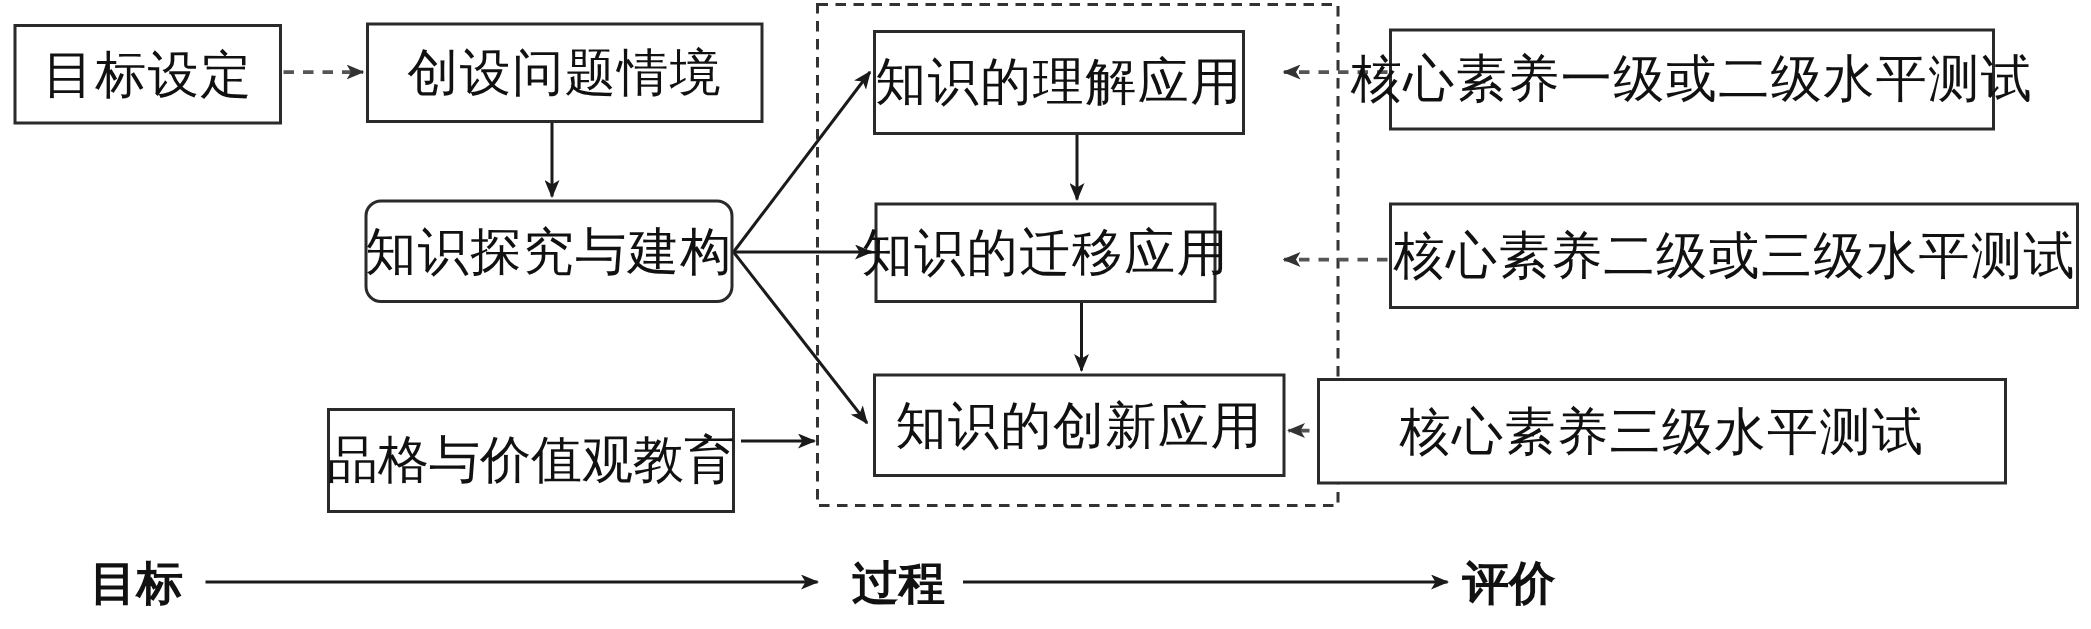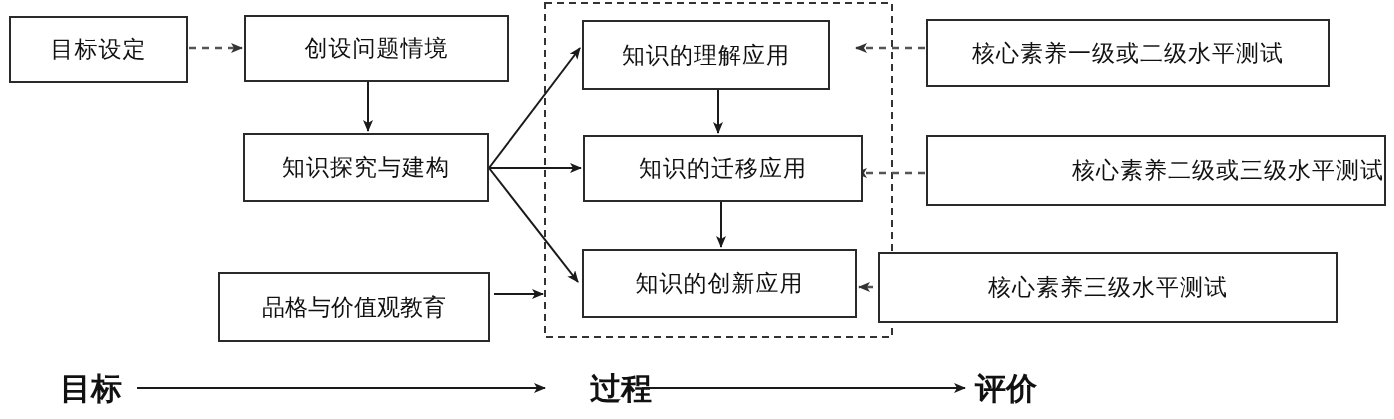--- a/index.html
+++ b/index.html
@@ -1,21 +1,21 @@
 <!DOCTYPE html>
 <html><head>
 <meta charset="utf-8">
 <style>
   html, body { margin: 0; padding: 0; background: #ffffff; }
   body { width: 1394px; height: 419px; position: relative; overflow: hidden;
          font-family: "DejaVu Sans", "Liberation Sans", sans-serif; color: #111; }
   svg.wires { position: absolute; left: 0; top: 0; width: 1394px; height: 419px; }
   .box { position: absolute; box-sizing: border-box; border: 2.5px solid #2a2a2a; background: #fff;
          display: flex; align-items: center; justify-content: center;
-         font-size: 23px; white-space: nowrap; letter-spacing: 1px; }
+         font-size: 34px; white-space: nowrap; letter-spacing: 1px; }
   .label { position: absolute; font-size: 31px; white-space: nowrap; font-weight: bold; }
 </style>
 </head>
 <body>
 
 <svg class="wires" viewBox="0 0 1394 419">
   <defs>
     <marker id="ah" viewBox="0 0 12 10" refX="11" refY="5" markerWidth="12" markerHeight="10" markerUnits="userSpaceOnUse" orient="auto">
       <path d="M0,0 L12,5 L0,10 L3,5 Z" fill="#1a1a1a"></path>
     </marker>
@@ -46,42 +46,42 @@
   <line x1="137" y1="388" x2="545" y2="388" stroke="#1a1a1a" stroke-width="2" marker-end="url(#ah)"></line>
   <line x1="642" y1="388" x2="965" y2="388" stroke="#1a1a1a" stroke-width="2" marker-end="url(#ah)"></line>
 </svg>
 
 <div class="box" style="left:9px; top:16px; width:179px; height:67px;">
   <span>目标设定</span>
 </div>
 <div class="box" style="left:244px; top:15px; width:265px; height:67px;">
   <span>创设问题情境</span>
 </div>
-<div class="box" style="left:243px; top:133px; width:246px; height:69px;">
+<div class="box" style="left:243px; top:133px; width:246px; height:69px;border-radius:11px;">
   <span>知识探究与建构</span>
 </div>
 <div class="box" style="left:218px; top:260px; width:272px; height:70px; letter-spacing:0;margin-top:12px;">
   <span>品格与价值观教育</span>
 </div>
 
 <div class="box" style="left:582px; top:20px; width:248px; height:70px;">
   <span>知识的理解应用</span>
 </div>
-<div class="box" style="left:583px; top:135px; width:280px; height:67px;">
+<div class="box" style="left:583px; top:135px; width:228px; height:67px;">
   <span>知识的迁移应用</span>
 </div>
 <div class="box" style="left:582px; top:249px; width:275px; height:69px;align-items:center;">
   <span>知识的创新应用</span>
 </div>
 
 <div class="box" style="left:926px; top:19px; width:404px; height:68px;">
   <span>核心素养一级或二级水平测试</span>
 </div>
 <div class="box" style="left:926px; top:135px; width:460px; height:71px;justify-content:flex-end;">
   <span>核心素养二级或三级水平测试</span>
 </div>
 <div class="box" style="left:878px; top:252px; width:460px; height:71px;">
   <span>核心素养三级水平测试</span>
 </div>
 
 <div class="label" style="left:60px; top:368px;">目标</div>
-<div class="label" style="left:590px; top:368px;">过程</div>
+<div class="label" style="left:568px; top:368px;">过程</div>
 <div class="label" style="left:975px; top:368px;">评价</div>
 
 </body></html>

